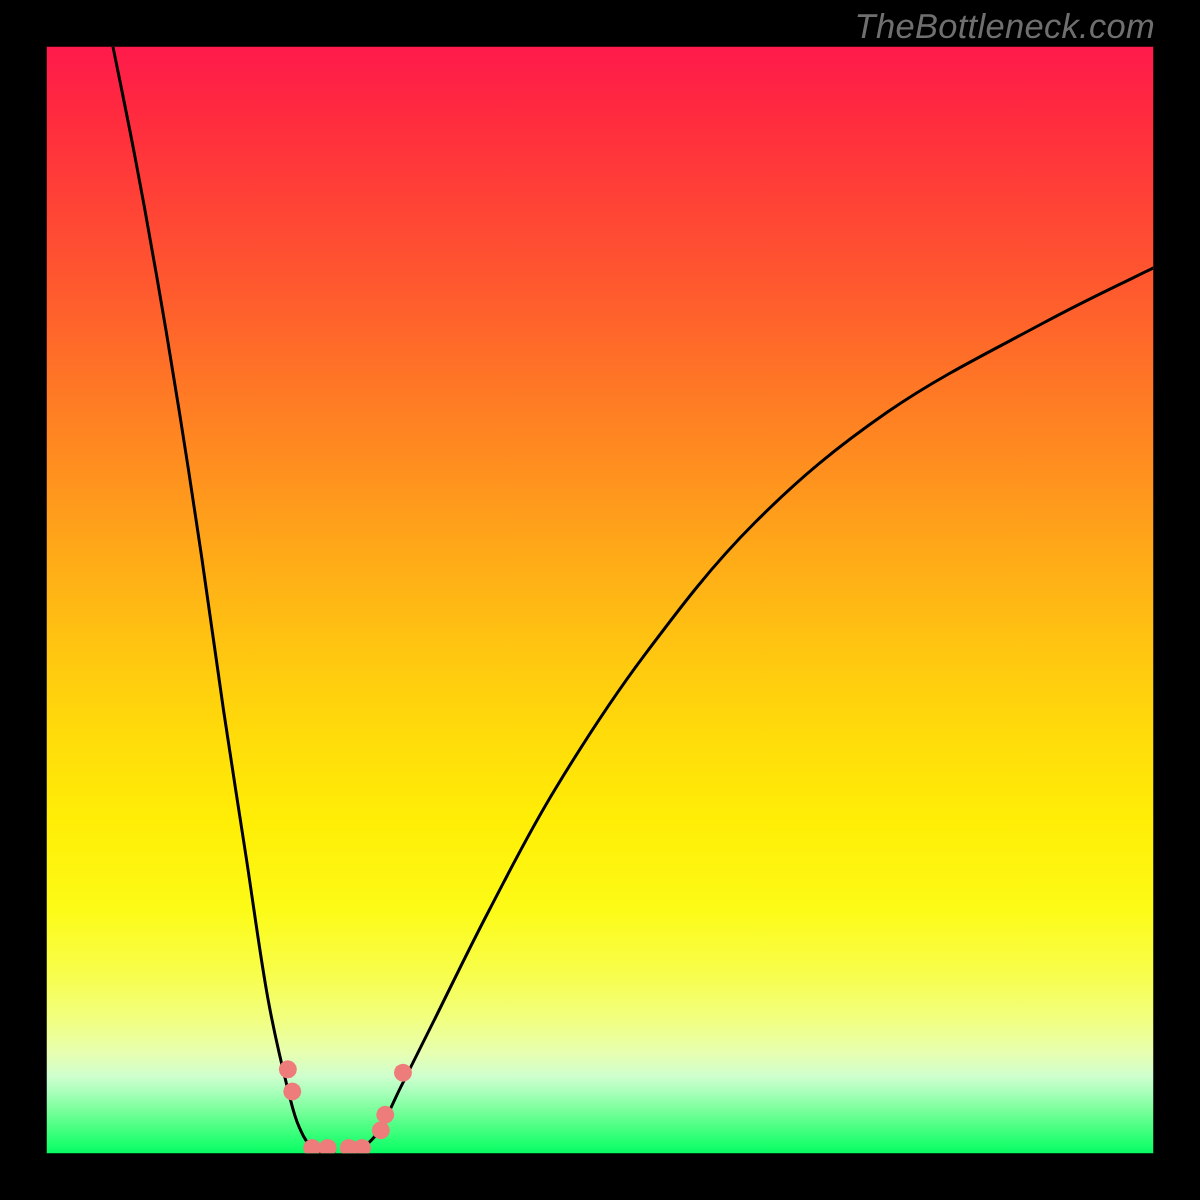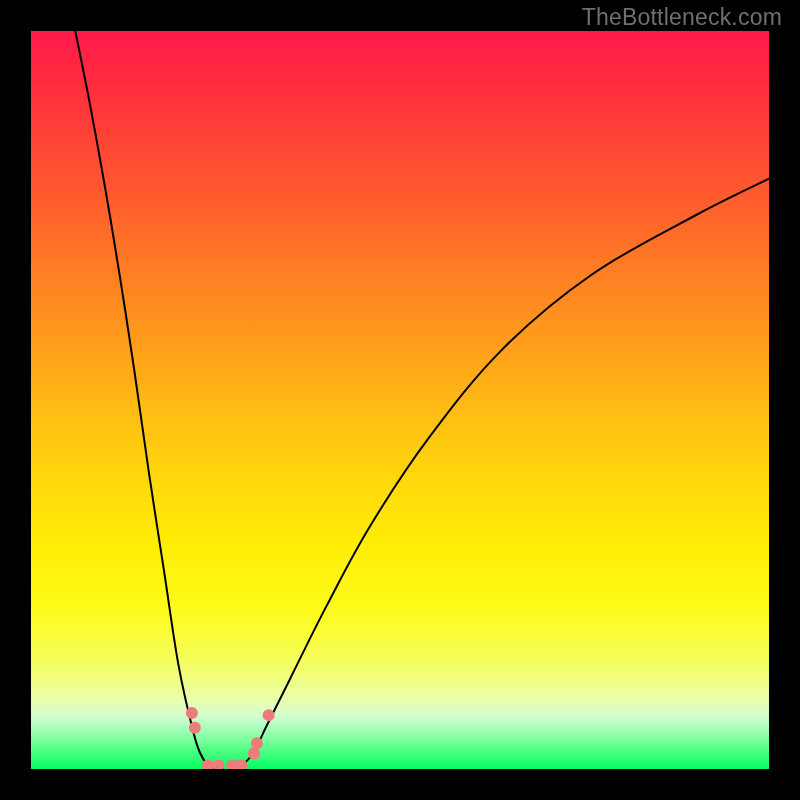--- a/index.html
+++ b/index.html
@@ -12,26 +12,27 @@
   }
   .frame {
     position: relative;
     width: 800px;
     height: 800px;
     background: #000;
   }
   .watermark {
     position: absolute;
     top: 4px;
-    right: 18px;
+    right: 30px;
     font-family: Arial, Helvetica, sans-serif;
     font-size: 23px;
     color: #6f6f6f;
     font-weight: 500;
     letter-spacing: 0.2px;
+    font-style: italic;
   }
   .plot {
     position: absolute;
     left: 31px;
     top: 31px;
     width: 738px;
     height: 738px;
     overflow: hidden;
   }
   .gradient {

